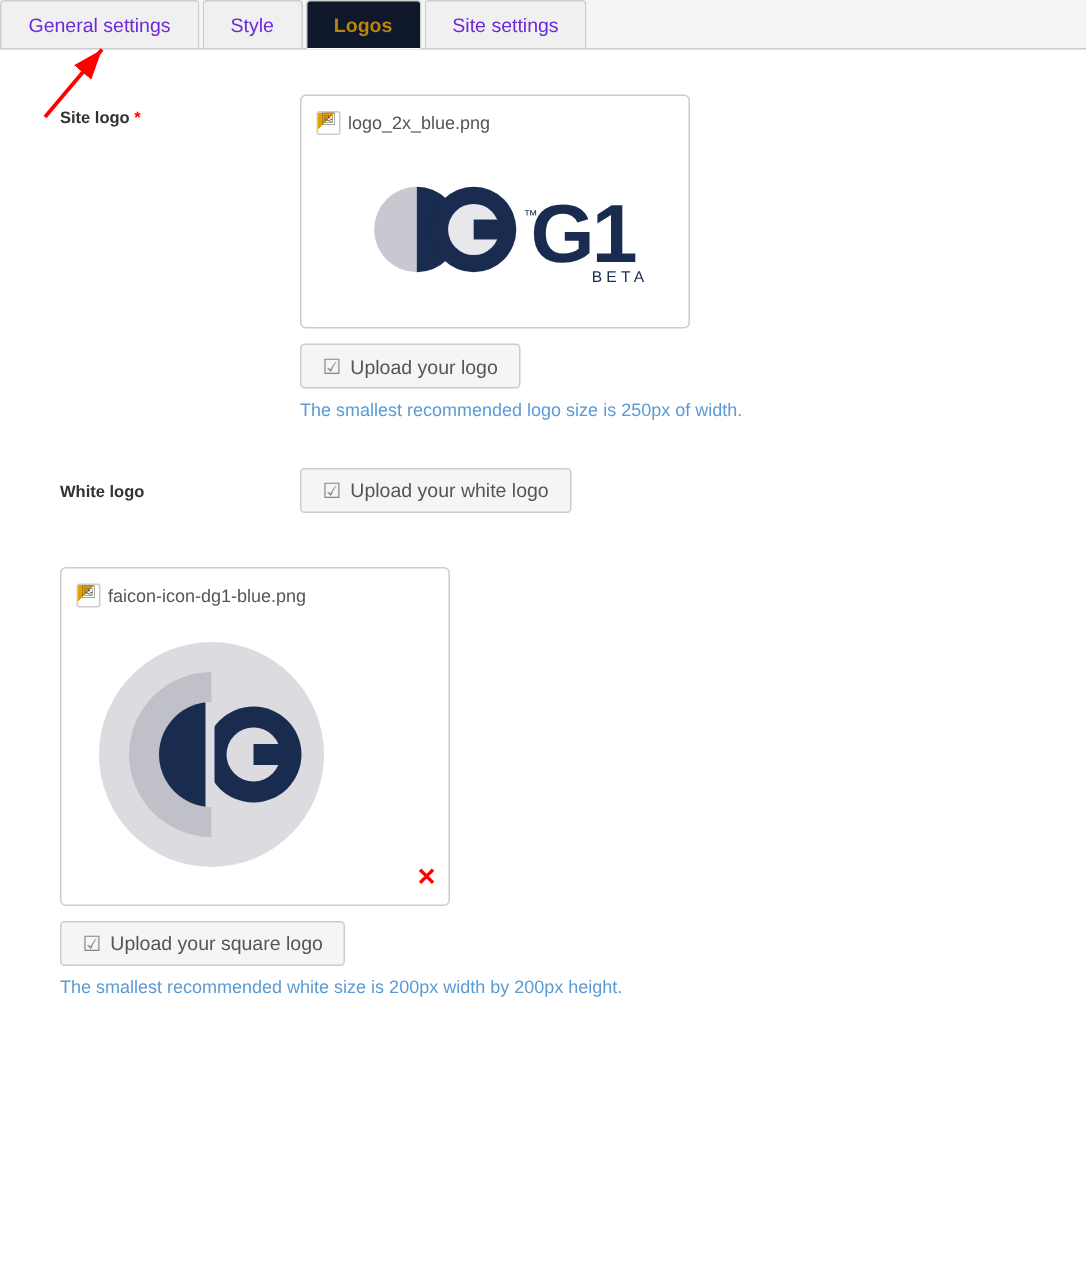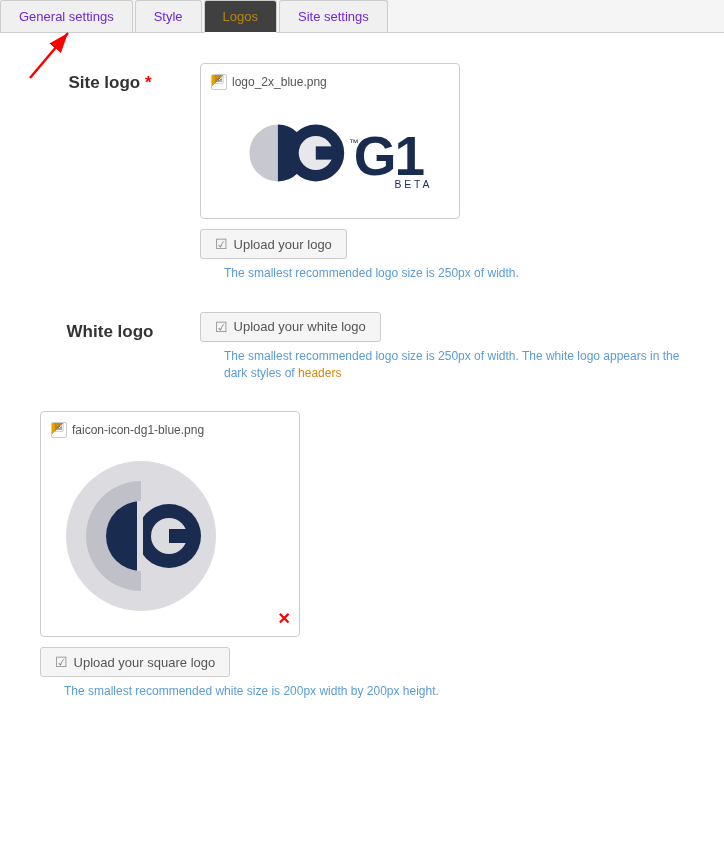--- a/index.html
+++ b/index.html
@@ -21,45 +21,45 @@
       border: 1px solid #ccc;
       border-bottom: none;
       background: #f0f0f0;
       cursor: pointer;
       font-size: 13px;
       color: #6d28d9;
       margin-right: 2px;
       border-radius: 3px 3px 0 0;
     }
     .tab.active {
-      background: #404040;
+      background: #0f172a;
       color: #b8860b;
-      font-weight: normal;
+      font-weight: bold;
       border-bottom: 1px solid #fff;
       margin-bottom: -1px;
     }
 
     
     .content {
       padding: 30px 40px;
     }
 
     
     .logo-row {
       display: flex;
       align-items: flex-start;
       margin-bottom: 30px;
     }
 
     .label-col {
       width: 160px;
-      text-align: center;
+      text-align: left;
       padding-right: 20px;
       padding-top: 10px;
-      font-size: 17px;
+      font-size: 11px;
       color: #333;
       font-weight: bold;
       position: relative;
       flex-shrink: 0;
     }
 
     .label-col .required {
       color: red;
     }
 
@@ -134,21 +134,20 @@
       margin-right: 6px;
       font-size: 14px;
       color: #888;
     }
 
     .help-text {
       font-size: 12px;
       color: #5b9bd5;
       line-height: 1.4;
       max-width: 500px;
-      margin-left: 24px;
     }
 
     .help-text a {
       color: #d4870a;
       text-decoration: none;
     }
 
     
     .logo-box-square {
       position: relative;
@@ -230,23 +229,20 @@
 
   <div class="logo-row white-logo-row">
     <div class="label-col">
       <span>White logo</span>
     </div>
     <div class="field-col">
       <button class="upload-btn">
         <span class="upload-icon">☑</span>
         <span>Upload your white logo</span>
       </button>
-      <div class="help-text">
-        <span>The smallest recommended logo size is 250px of width. The white logo appears in the dark styles of </span><a href="#">headers</a>
-      </div>
     </div>
   </div>
 
   <div class="logo-row">
     <div class="field-col">
       <div class="logo-box logo-box-square">
         <div class="logo-box-header">
           <span class="file-icon">🖼</span>
           <span>faicon-icon-dg1-blue.png</span>
         </div>

